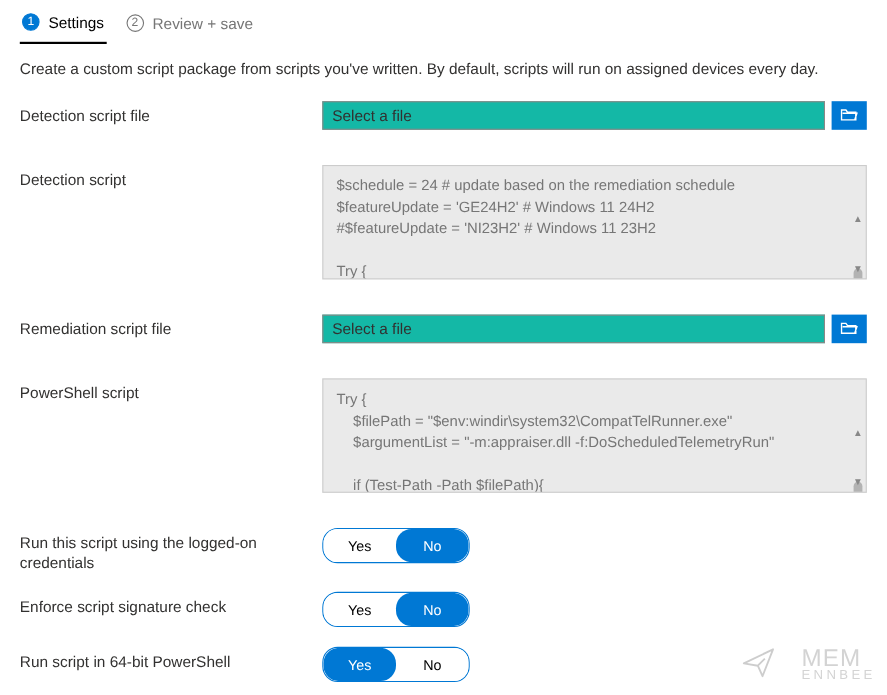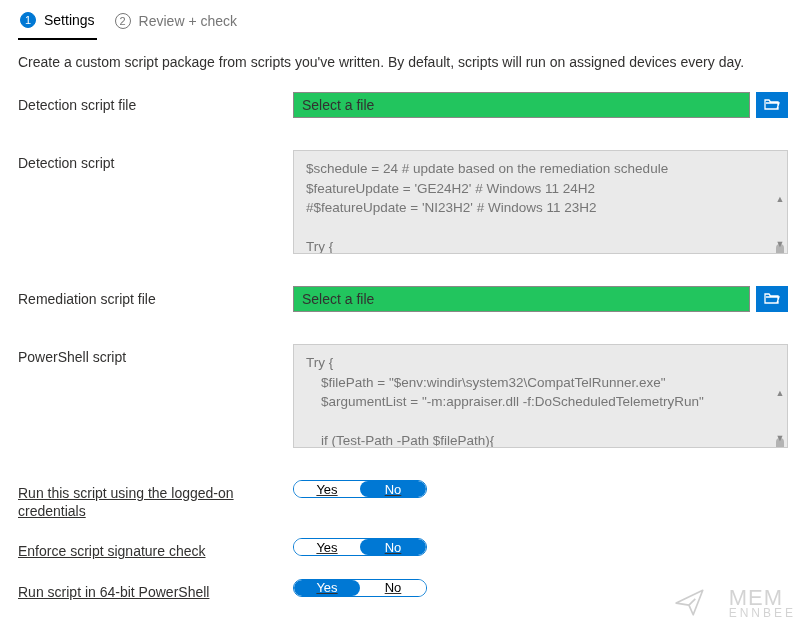--- a/index.html
+++ b/index.html
@@ -50,21 +50,21 @@
   }
 
   .desc { margin: 14px 0 22px 0; }
 
   
   .row {
     display: flex;
     align-items: flex-start;
     margin-bottom: 32px;
   }
-  .row.tight { margin-bottom: 18px; text-decoration: underline; }
+  .row.tight { margin-bottom: 18px; }
   .label-col {
     width: 275px;
     flex: 0 0 275px;
     padding-top: 4px;
     line-height: 1.3;
   }
   .field-col {
     flex: 1;
     display: flex;
     align-items: flex-start;
@@ -74,21 +74,21 @@
 
   
   .file-input {
     flex: 1;
     height: 26px;
     border: 1px solid var(--border-gray);
     padding: 0 8px;
     display: flex; align-items: center;
     font-size: 14px;
     color: var(--text);
-    background: #22c55e;
+    background: #14b8a6;
   }
   .browse-btn {
     width: 32px; height: 26px;
     background: var(--blue-bright);
     display: flex; align-items: center; justify-content: center;
     color: #fff;
   }
 
   
   .code-box {
@@ -120,21 +120,21 @@
     background: #b3b3b3;
     border-radius: 4px;
     margin: 1px auto;
   }
 
   
   .toggle {
     display: inline-flex;
     border: 1px solid var(--blue-bright);
     border-radius: 14px;
-    height: 18px;
+    height: 32px;
     overflow: hidden;
     font-size: 13px;
   }
   .toggle-opt {
     width: 66px;
     display: flex; align-items: center; justify-content: center;
     color: #000;
     background: #fff;
   }
   .toggle-opt.selected {
@@ -161,21 +161,21 @@
 </head>
 <body>
 
 <div class="tabs">
   <div class="tab active">
     <span class="tab-num">1</span>
     <span>Settings</span>
   </div>
   <div class="tab">
     <span class="tab-num">2</span>
-    <span>Review + check</span>
+    <span>Review + save</span>
   </div>
 </div>
 
 <div class="desc">Create a custom script package from scripts you've written. By default, scripts will run on assigned devices every day.</div>
 
 <div class="row">
   <div class="label-col">Detection script file</div>
   <div class="field-col">
     <div class="file-input">
       <span>Select a file</span>

